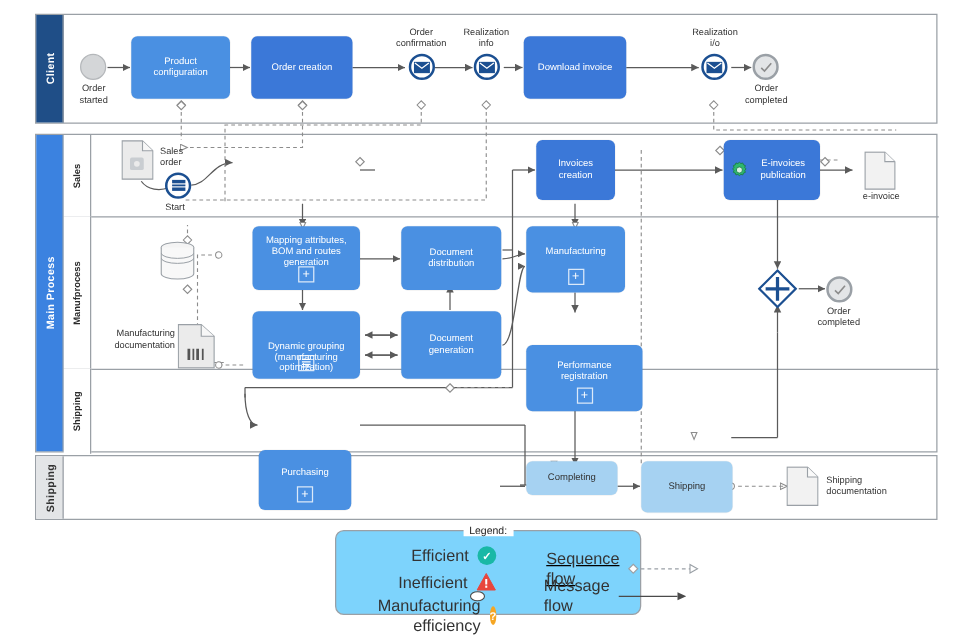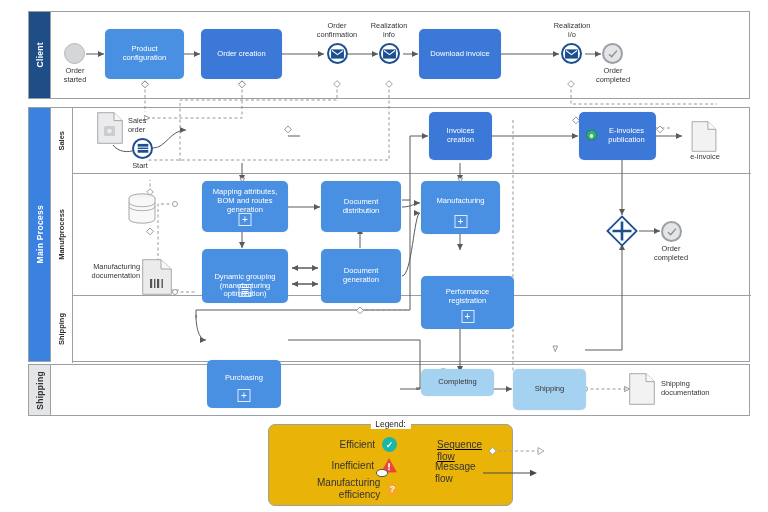--- a/index.html
+++ b/index.html
@@ -77,29 +77,29 @@
   .lab { position:absolute; font-size:7.4px; color:#333; text-align:center; line-height:1.2; }
   .lab.l { text-align:left; }
   .lab.r { text-align:right; }
 
   
   .doc { position:absolute; }
   .gw  { position:absolute; width:32px; height:32px; }
 
   
   .legend {
-    position:absolute; left:268px; top:424px; width:245px; height:82px;
-    border:1px solid #9aa0a6; border-radius:7px; background:#eab308;
+    position:absolute; left:268px; top:424px; width:245px; height:68px;
+    border:1px solid #9aa0a6; border-radius:7px; background:#7dd3fc;
   }
   .legend-title {
     position:absolute; left:50%; top:-6px; transform:translateX(-50%);
     background:#fff; padding:0 5px; font-size:8.4px; color:#222;
   }
   .lg-row { position:absolute; display:flex; align-items:center; }
-  .lg-txt { font-size:10px; color:#333; line-height:1.2;padding-left:40px; }
+  .lg-txt { font-size:13px; color:#333; line-height:1.2;padding-left:40px; }
   .badge { width:15px; height:15px; border-radius:50%; display:flex;
            align-items:center; justify-content:center; font-size:9px; color:#fff; font-weight:bold; }
   .badge.ok { background:#19b8a6; }
   .badge.q  { background:#f5a623; }
 </style>
 </head>
 <body>
 
 <div id="canvas">
 

